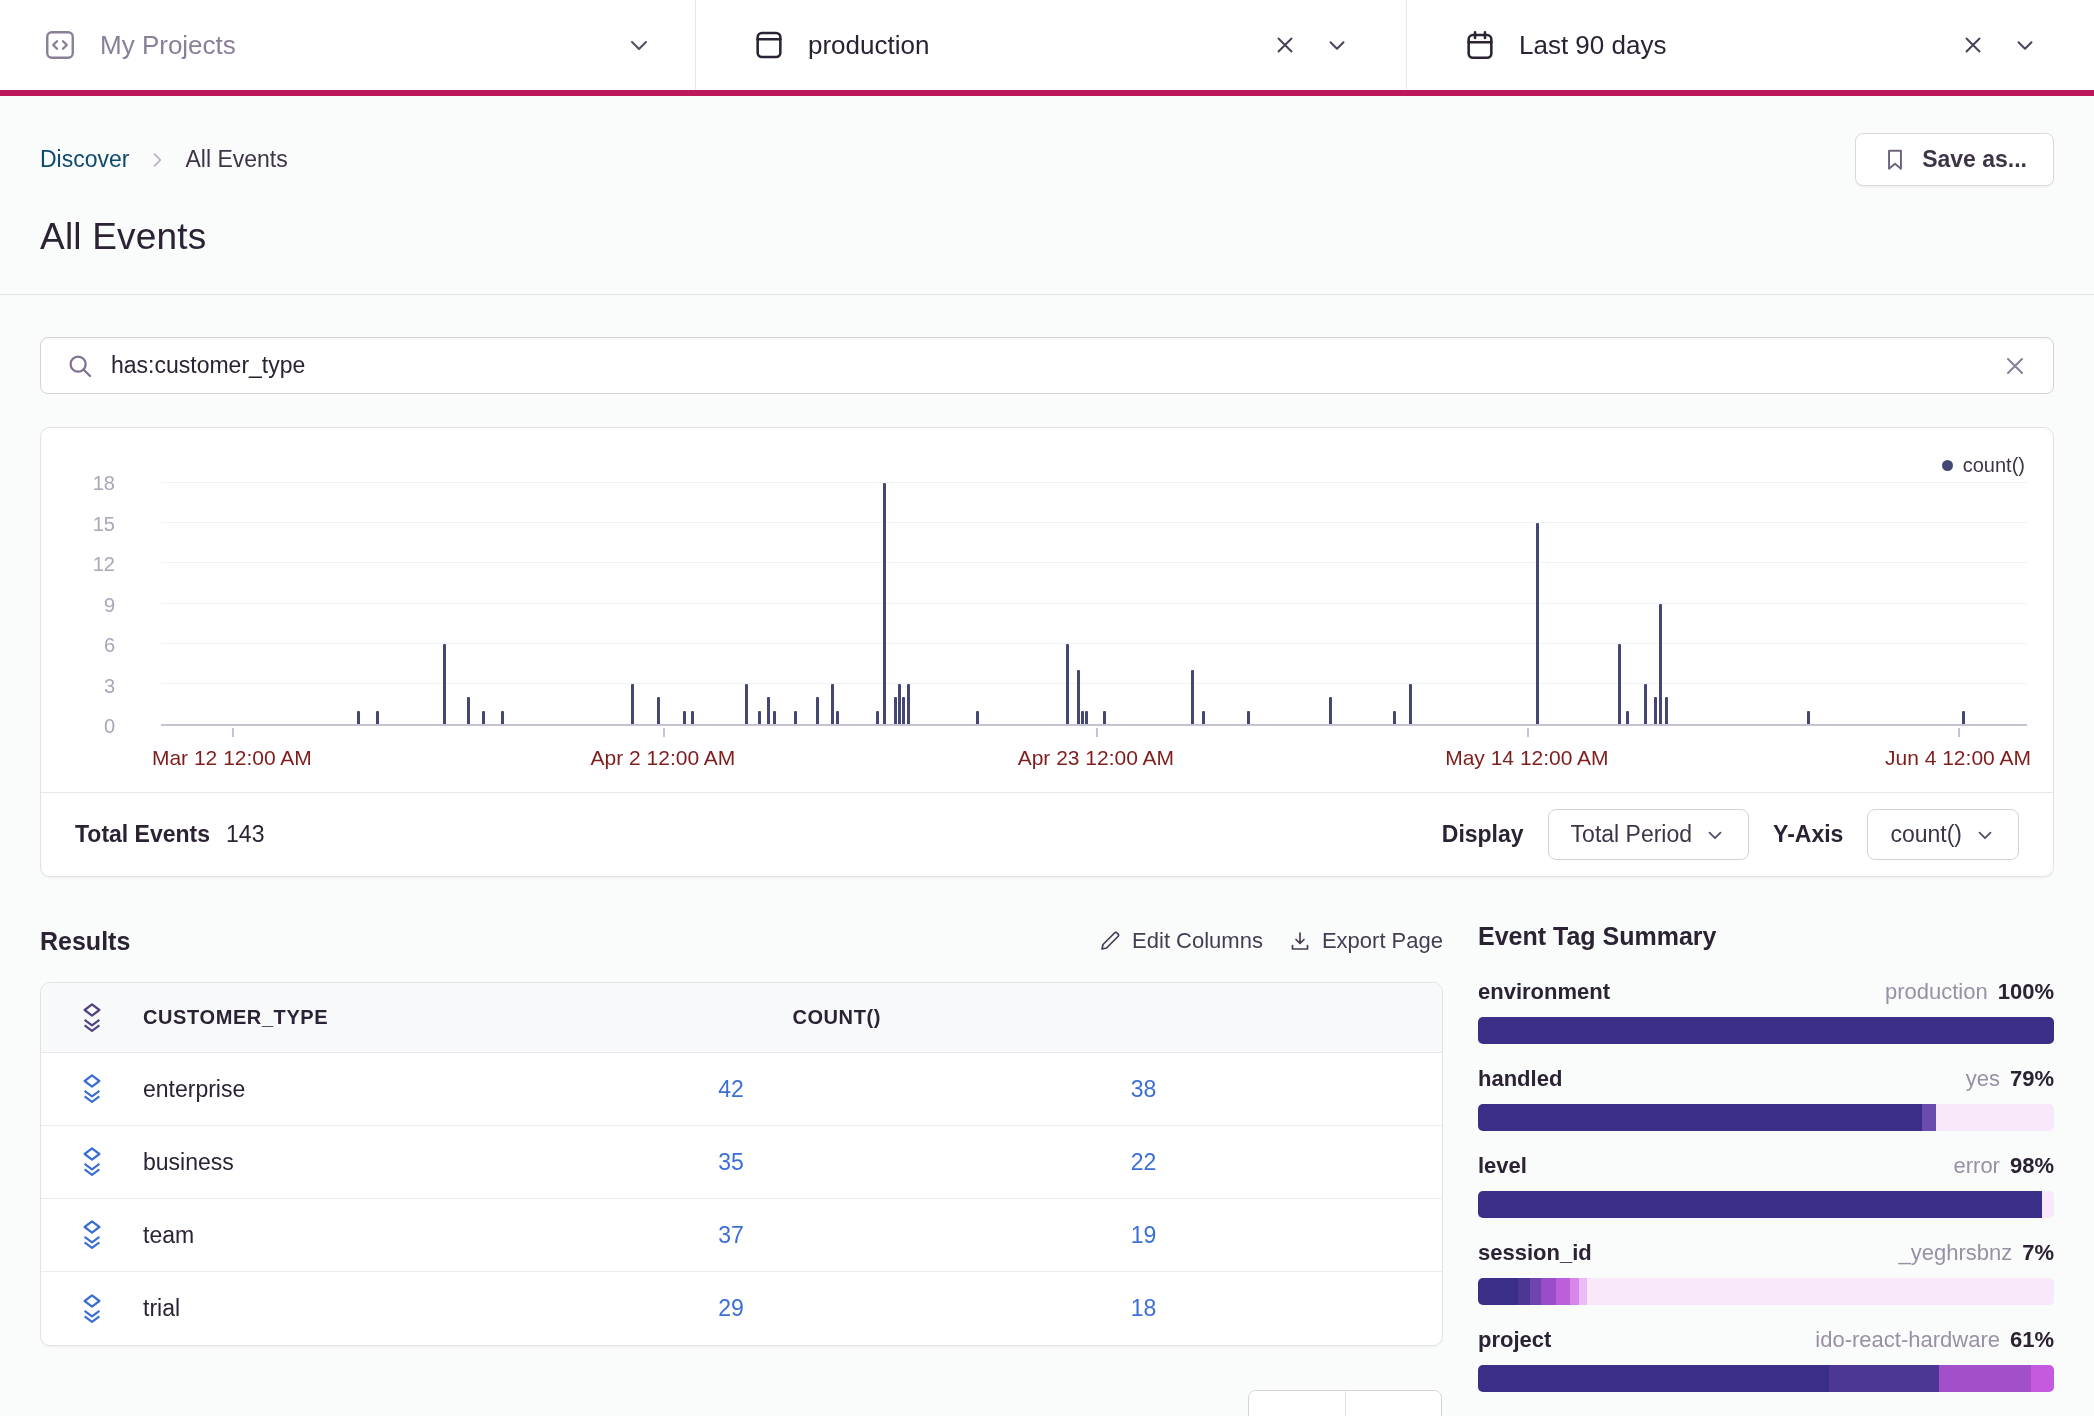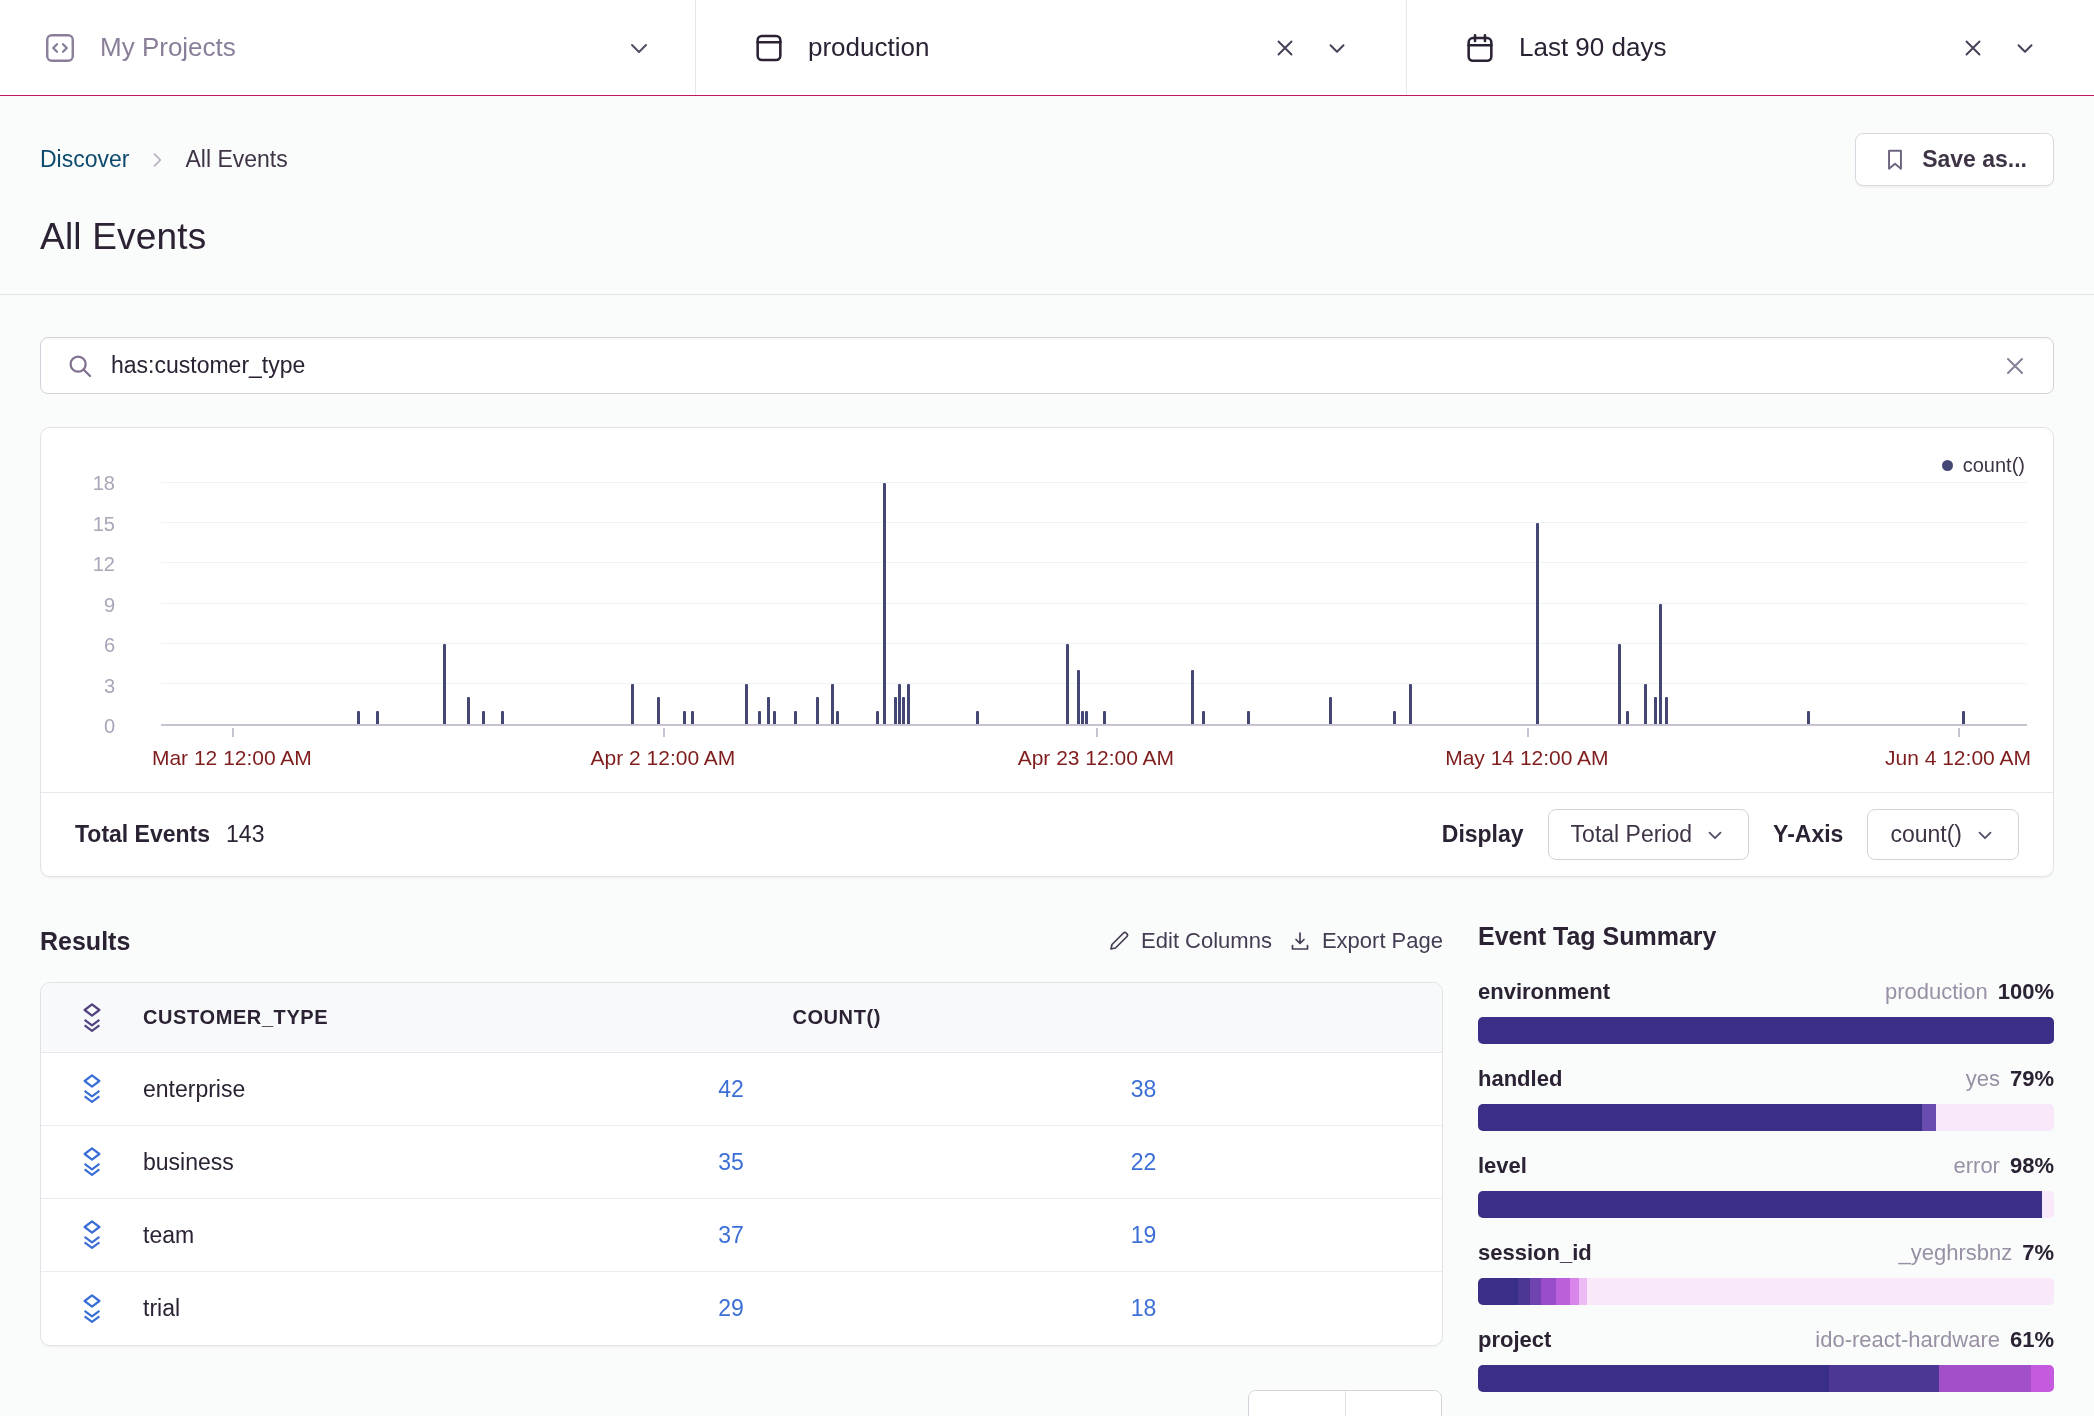--- a/index.html
+++ b/index.html
@@ -1,21 +1,21 @@
 <!DOCTYPE html>
 <html><head>
 <meta charset="utf-8">
 <style>
   * { margin:0; padding:0; box-sizing:border-box; }
   html,body { background:#e8e8ea; }
   body { font-family:"Liberation Sans", sans-serif; color:#2B2233; }
   .app { position:relative; width:2094px; height:1416px; background:#FAFBFB; overflow:hidden; }
 
   
-  .topbar { display:flex; align-items:stretch; height:96px; background:#FFFFFF; border-bottom:1px solid #be185d; }
+  .topbar { display:flex; align-items:stretch; height:96px; background:#FFFFFF; border-bottom:6px solid #be185d; }
   .tb-sec { display:flex; align-items:center; cursor:pointer; }
   .tb-left { width:695px; padding:0 42px; }
   .tb-mid { width:711px; padding:0 56px; border-left:1px solid #E9E6ED; }
   .tb-right { flex:1; padding:0 56px; border-left:1px solid #E9E6ED;justify-content:flex-end; }
   .tb-label { font-size:26px; }
   .tb-left .tb-label { color:#8A7F99; margin-left:22px; }
   .tb-mid .tb-label, .tb-right .tb-label { color:#2B2233; font-weight:500; margin-left:22px; }
   .tb-trail { margin-left:auto; display:flex; align-items:center; gap:26px; }
   .icon { display:inline-flex; align-items:center; justify-content:center; }
 
@@ -61,21 +61,21 @@
   .ctl-label { font-size:23px; font-weight:700; color:#2B2233; }
   .ctl-btn { display:flex; align-items:center; gap:12px; height:51px; padding:0 22px; background:#FFFFFF;
     border:1px solid #D6D2DC; border-radius:8px; font-size:23px; color:#3E3446; cursor:pointer;
     font-family:"Liberation Sans", sans-serif; }
 
   
   .lower { display:flex; margin-top:45px; align-items:flex-start; }
   .results-col { width:1403px; }
   .results-head { display:flex; align-items:center; height:38px; margin-bottom:22px; }
   .section-heading { font-size:25px; font-weight:700; color:#2B2233; }
-  .results-actions { margin-left:auto; display:flex; align-items:center; gap:16px; }
+  .results-actions { margin-left:auto; display:flex; align-items:center; gap:25px; }
   .text-btn { display:flex; align-items:center; gap:10px; font-size:22px; color:#443C52; cursor:pointer; background:none; border:none; font-family:"Liberation Sans", sans-serif; }
 
   .table { background:#FFFFFF; border:1px solid #E3E0E8; border-radius:10px; overflow:hidden;
     box-shadow:0 2px 1px rgba(40,30,60,0.03); }
   .trow { display:grid; grid-template-columns:102px 438px 300px 1fr; align-items:center; padding-right:36px; }
   .thead { height:70px; background:#F8F9FB; border-bottom:1px solid #E8E5EC; }
   .thead .col-label { font-size:20px; font-weight:700; color:#2B2233; letter-spacing:0.6px; }
   .tbody-row { height:73px; border-bottom:1px solid #EDEAF1; background:#FFFFFF; }
   .tbody-row:last-child { border-bottom:none; }
   .cell-icon { display:flex; justify-content:center; }

